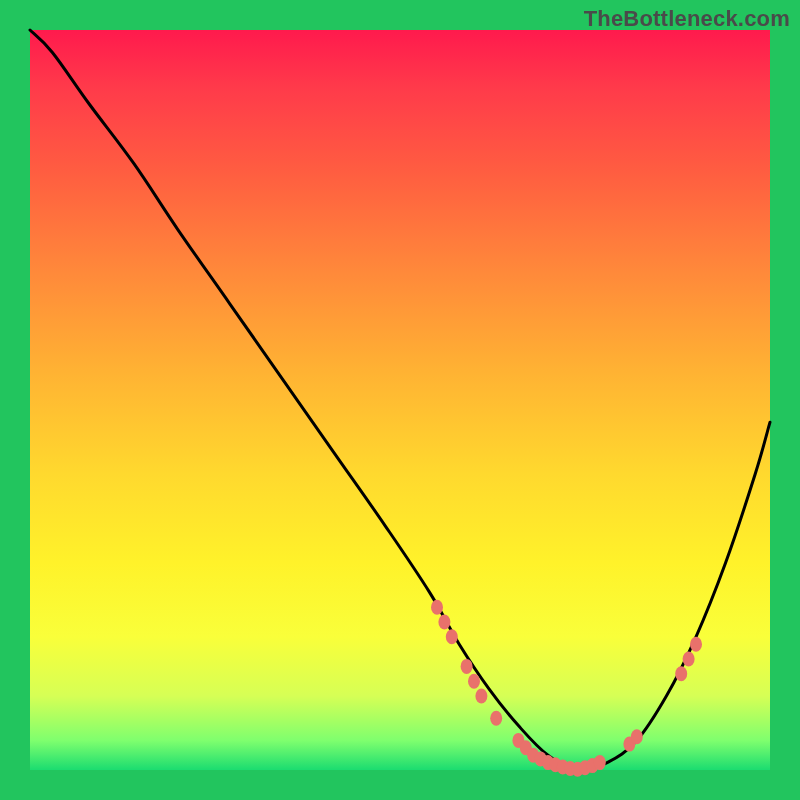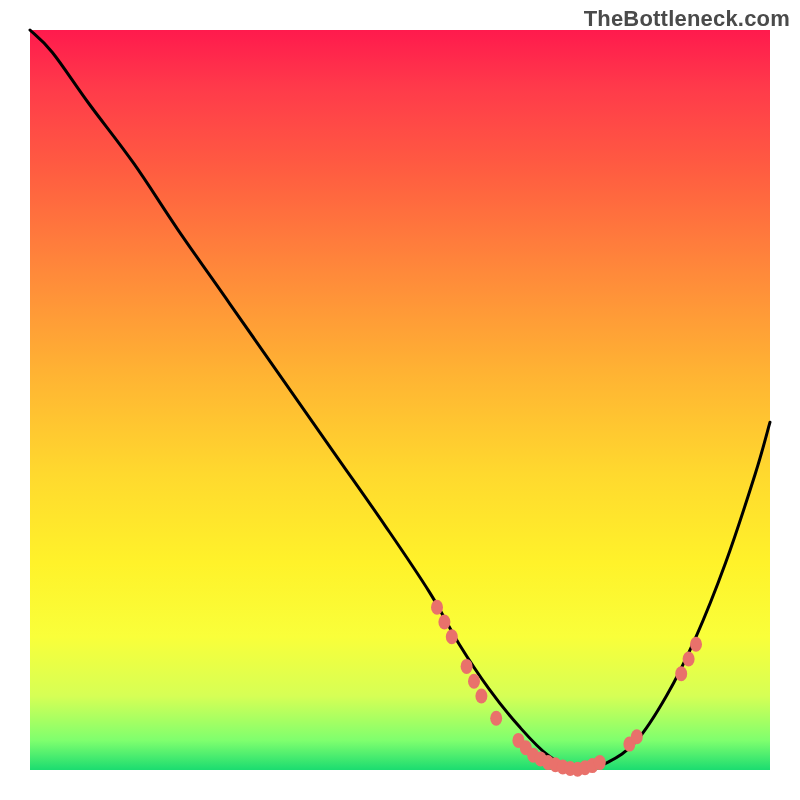--- a/index.html
+++ b/index.html
@@ -8,21 +8,21 @@
     width: 800px;
     height: 800px;
     background: #000;
     overflow: hidden;
     font-family: Arial, Helvetica, sans-serif;
   }
   .frame {
     position: relative;
     width: 800px;
     height: 800px;
-    background: #ffffff;
+    background: #22c55e;
   }
   .watermark {
     position: absolute;
     top: 6px;
     right: 10px;
     color: #4a4a4a;
     font-size: 22px;
     font-weight: 600;
     letter-spacing: 0.2px;
     user-select: none;

